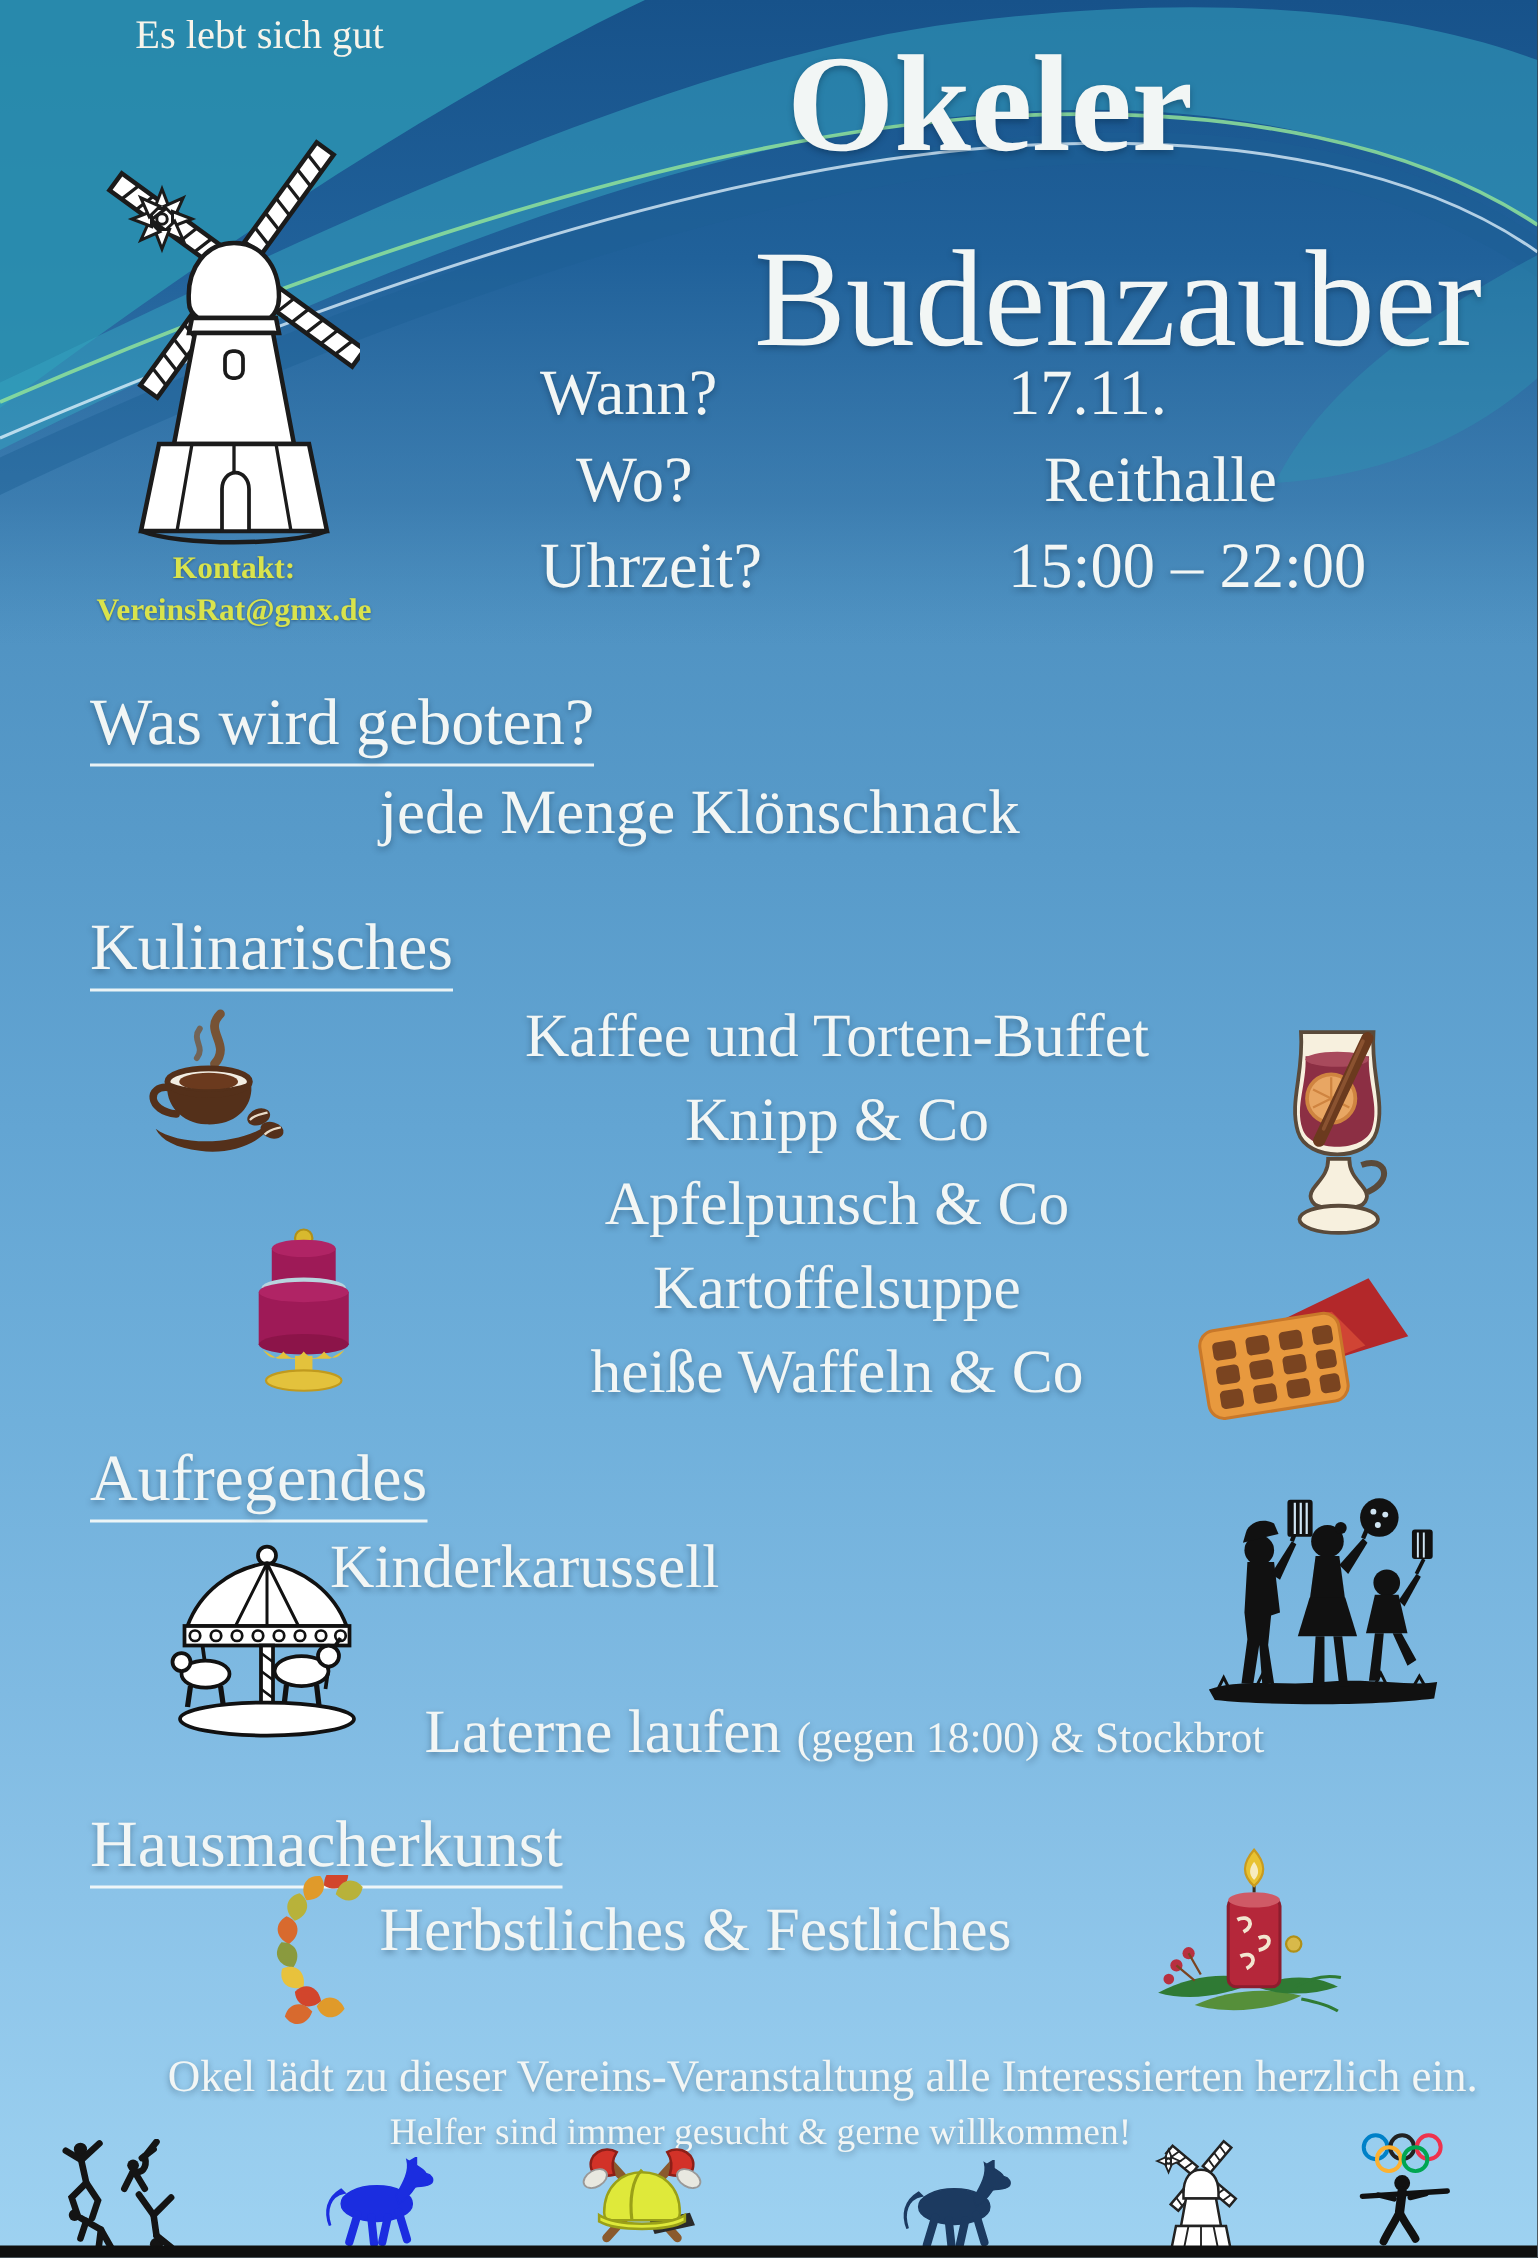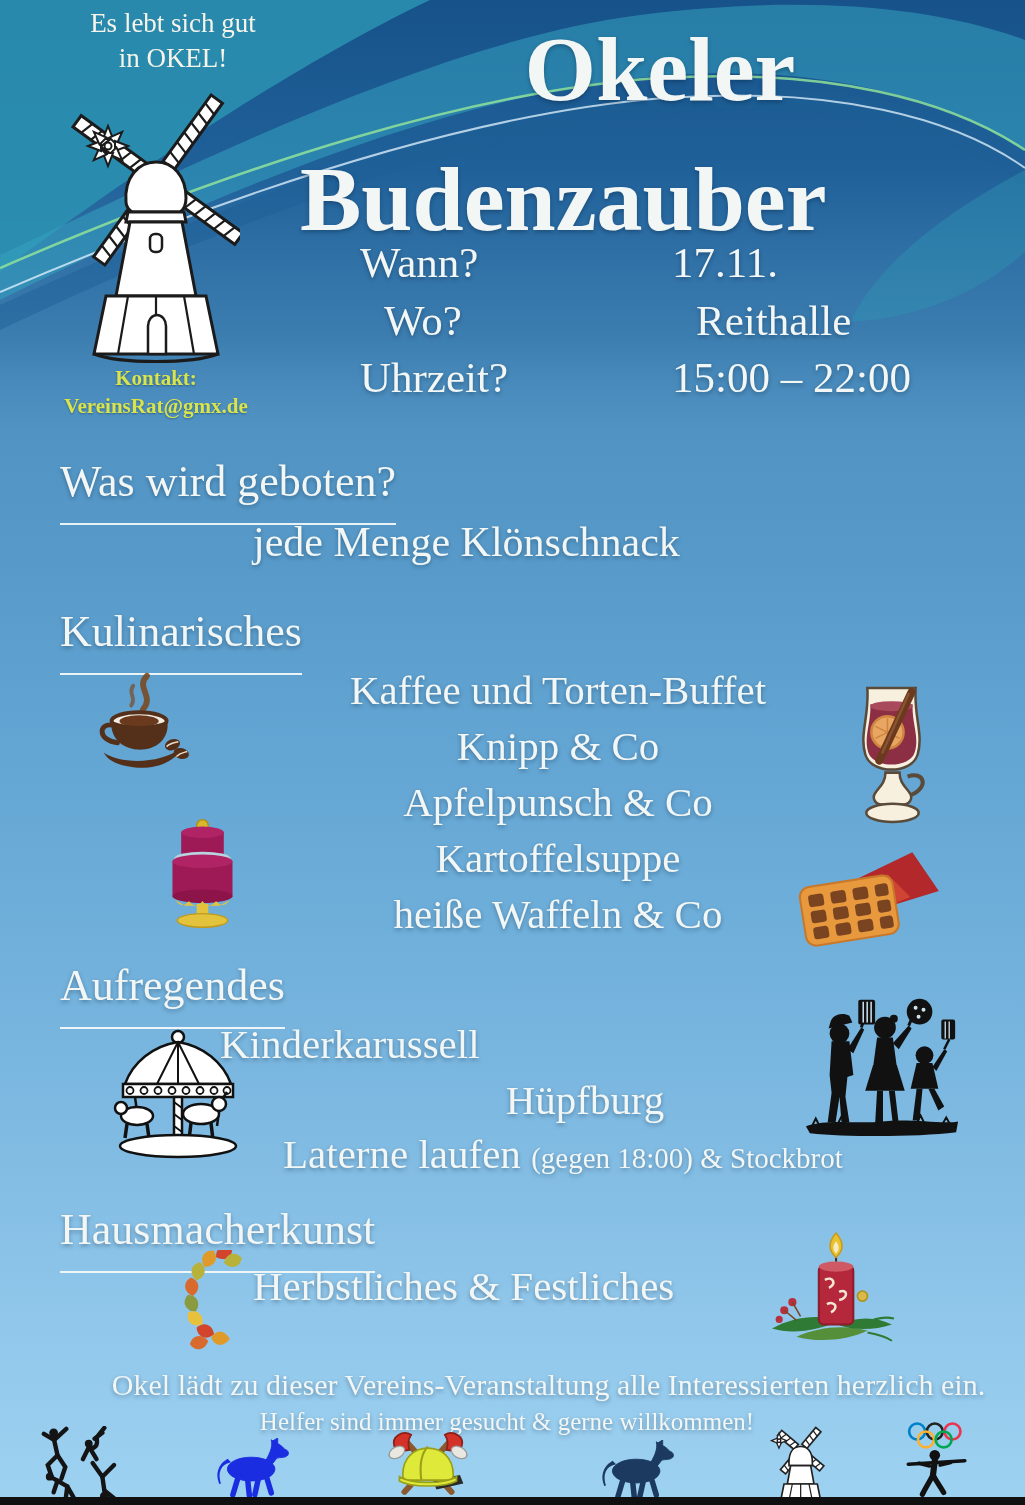--- a/index.html
+++ b/index.html
@@ -10,25 +10,25 @@
       #3a7cae 0%, #3f81b3 8%, #4789ba 16%, #4f92c2 26%, #589bca 38%,
       #63a5d3 50%, #70b0db 63%, #7fbae2 75%, #8fc6ea 87%, #9ed2f1 100%);
   }
   .abs{position:absolute;}
   .txt{color:#f2f6f5;text-shadow:0 2px 4px rgba(0,25,50,.35);}
   .waves{left:0;top:0;width:1025px;height:430px;}
   .slogan{left:48px;top:6px;width:250px;text-align:center;font-size:27px;line-height:1.3;color:#f7f4ea;}
   .windmill-main{left:70px;top:82px;width:170px;height:290px;}
   .contact{left:28px;top:364px;width:256px;text-align:center;color:#d9e34c;font-weight:bold;font-size:21px;line-height:1.35;text-shadow:0 1px 2px rgba(0,25,50,.4);}
   .title1{left:340px;top:10px;width:640px;text-align:center;font-size:92px;font-weight:bold;margin:0;line-height:1.3;}
-  .title2{left:300px;top:140px;width:700px;text-align:left;font-size:92px;font-weight:bold;margin:0;line-height:1.3;}
+  .title2{left:288px;top:140px;width:700px;text-align:right;font-size:92px;font-weight:normal;margin:0;line-height:1.3;}
   .dl{left:360px;font-size:43px;}
   .dv{left:672px;font-size:43px;}
   .r1{top:238px;} .r2{top:296px;margin-left:24px;} .r3{top:353px;}
-  .heading{font-size:44px;padding-bottom:16px;border-bottom:2.5px solid rgba(250,252,250,.9);}
+  .heading{font-size:44px;padding-bottom:2px;border-bottom:2.5px solid rgba(250,252,250,.9);}
   .h-intro{left:60px;top:456px;}
   .klon{left:253px;top:518px;font-size:42px;}
   .h-kulinarisches{left:60px;top:606px;}
   .kul-items{left:228px;top:662px;width:660px;text-align:center;font-size:41px;line-height:56px;}
   .ic-coffee{left:90px;top:670px;width:108px;height:112px;}
   .ic-cake{left:156px;top:810px;width:92px;height:122px;}
   .ic-punch{left:845px;top:682px;width:96px;height:146px;}
   .ic-waffle{left:790px;top:846px;width:158px;height:102px;}
   .h-aufregendes{left:60px;top:960px;}
   .ic-carousel{left:102px;top:1028px;width:152px;height:132px;}
@@ -70,21 +70,20 @@
     <path d="M0,0 L430,0 C320,52 160,152 0,272 Z" fill="#2b93b2" opacity="0.85"></path>
     <path d="M0,305 C230,200 450,118 645,95 C825,74 950,105 1025,158 L1025,185 C940,125 820,95 650,115 C460,137 220,225 0,330 Z" fill="#1d5f95" opacity="0.45"></path>
     <path d="M0,300 C220,190 430,105 620,80 C800,57 940,95 1025,150 L1025,40 C930,5 800,-5 640,15 C440,40 180,170 0,255 Z" fill="#35a3c0" opacity="0.55"></path>
     <path d="M1025,170 C950,210 880,260 850,322 C920,318 980,292 1025,252 Z" fill="#2e93b2" opacity="0.45"></path>
     <path d="M0,268 C250,160 480,90 660,78 C830,68 950,100 1025,150" stroke="#8fe29a" stroke-width="2.5" fill="none" opacity="0.85"></path>
     <path d="M0,292 C250,185 480,112 665,98 C835,86 955,118 1025,168" stroke="#e6f6ff" stroke-width="2" fill="none" opacity="0.75"></path>
   </svg>
 
   <div class="abs slogan">
     <div>Es lebt sich gut</div>
-    <div>in OKEL!</div>
   </div>
 
   <div class="abs icon windmill-main">
     <svg viewBox="0 0 170 290">
       <defs>
         <g id="wm-sail">
           <rect x="-7" y="-100" width="14" height="82" fill="#fff" stroke="#1b1b1b" stroke-width="3"></rect>
           <path d="M-7,-90 L7,-86 M-7,-78 L7,-74 M-7,-66 L7,-62 M-7,-54 L7,-50 M-7,-42 L7,-38 M-7,-30 L7,-26" stroke="#1b1b1b" stroke-width="2.2" fill="none"></path>
           <line x1="0" y1="-18" x2="0" y2="0" stroke="#1b1b1b" stroke-width="4"></line>
         </g>
@@ -213,21 +212,20 @@
             <rect x="42" y="74" width="15" height="12" rx="3"></rect>
             <rect x="64" y="74" width="15" height="12" rx="3"></rect>
             <rect x="86" y="74" width="13" height="12" rx="3"></rect>
         </g>
       </g>
     </svg>
   </div>
 
   <div class="abs txt heading h-aufregendes">Aufregendes</div>
   <div class="abs txt it-karussell">Kinderkarussell</div>
-  <div class="abs txt it-huepfburg">Hüpfburg</div>
   <div class="abs txt it-laterne"><span>Laterne laufen </span><span class="note">(gegen 18:00) &amp; Stockbrot</span></div>
 
   <div class="abs icon ic-carousel">
     <svg viewBox="0 0 150 132">
       <g fill="#fff" stroke="#111" stroke-width="2.5">
         <circle cx="75" cy="9" r="6"></circle>
         <path d="M75,14 C50,18 30,34 22,56 L128,56 C120,34 100,18 75,14 Z"></path>
         <path d="M75,14 L54,56 M75,14 L75,56 M75,14 L96,56" fill="none" stroke-width="2"></path>
         <rect x="20" y="56" width="110" height="13"></rect>
         <g stroke-width="1.8">

